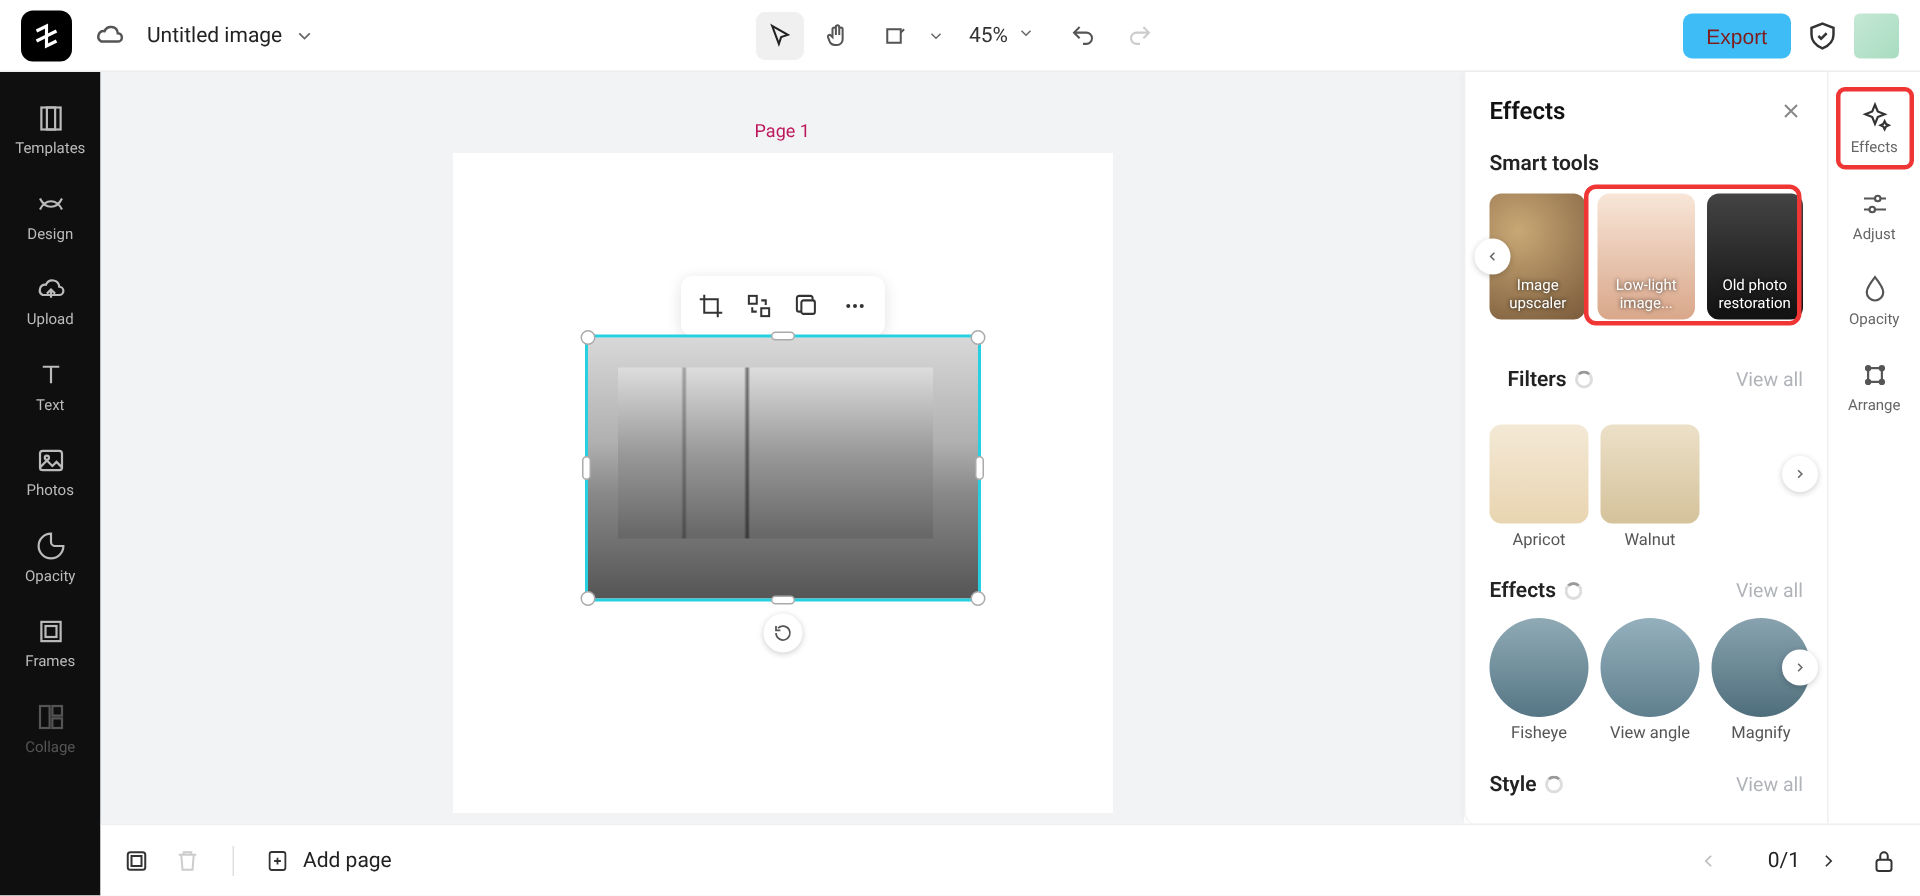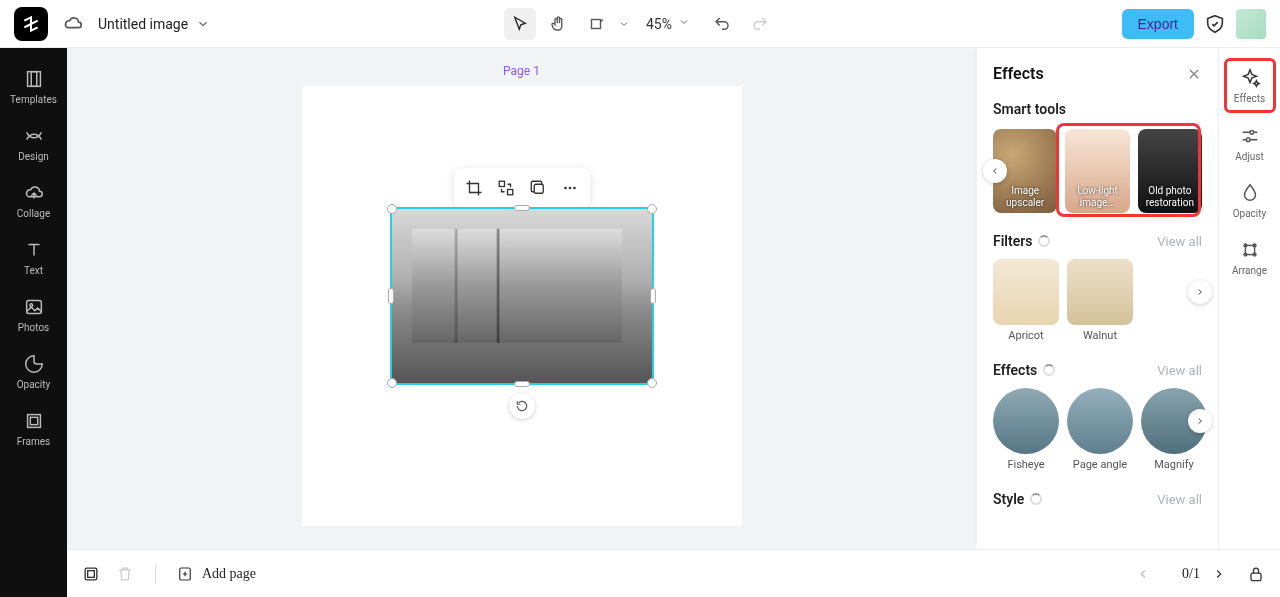--- a/index.html
+++ b/index.html
@@ -52,21 +52,21 @@
 .zoom-group { display: flex; align-items: flex-start; gap: 6px; margin-left: 10px; }
 .zoom-text { font-size: 14px; color: #333; }
 .topbar-right {
   margin-left: auto;
   display: flex;
   align-items: center;
   gap: 10px;
 }
 .export-btn {
   background: #3dbcf6;
-  color: #4c1d95;
+  color: #7f1d1d;
   border: none;
   padding: 7px 16px;
   border-radius: 6px;
   font-size: 14px;
   font-weight: 500;
   cursor: pointer;
 }
 .avatar {
   width: 30px; height: 30px;
   border-radius: 4px;
@@ -106,22 +106,22 @@
   right: 304px;
   top: 48px;
   bottom: 48px;
   background: #f2f3f5;
   display: flex;
   flex-direction: column;
   align-items: center;
 }
 .page-label {
   font-size: 12px;
-  color: #8b5cf6;
-  margin-top: 16px;
+  color: #be185d;
+  margin-top: 32px;
 }
 .canvas-page {
   width: 440px;
   height: 440px;
   background: #fff;
   margin-top: 8px;
   position: relative;
 }
 .floating-toolbar {
   position: absolute;
@@ -350,21 +350,20 @@
   position: absolute;
   left: 67px;
   right: 0;
   bottom: 0;
   height: 48px;
   background: #fff;
   border-top: 1px solid #eee;
   display: flex;
   align-items: center;
   padding: 0 14px;
-  font-family: Liberation Serif, serif;
 }
 .bb-left { display: flex; align-items: center; gap: 14px; }
 .bb-divider { width: 1px; height: 20px; background: #e0e0e0; margin: 0 6px; }
 .add-page-btn { display: flex; align-items: center; gap: 8px; font-size: 14px; color: #222; cursor: pointer; }
 .bb-right { margin-left: auto; display: flex; align-items: center; gap: 12px; }
 .page-counter { font-size: 14px; color: #222; margin-left: 20px; }
 
 svg { display: block; }
 </style>
 </head>
@@ -450,21 +449,21 @@
     <svg width="22" height="22" viewBox="0 0 24 24" fill="none" stroke="#bbb" stroke-width="1.6">
         <path d="M4 16c4-8 12-8 16 0M4 8c4 8 12 8 16 0"></path>
       </svg>
     <span>Design</span>
   </div>
   <div class="side-item">
     <svg width="22" height="22" viewBox="0 0 24 24" fill="none" stroke="#bbb" stroke-width="1.6">
         <path d="M18 16a3 3 0 0 0 0-6 5 5 0 0 0-9.6-1.5A4 4 0 0 0 6 16Z"></path>
         <path d="M12 12v6M9 15l3-3 3 3"></path>
       </svg>
-    <span>Collage</span>
+    <span>Upload</span>
   </div>
   <div class="side-item">
     <svg width="22" height="22" viewBox="0 0 24 24" fill="none" stroke="#bbb" stroke-width="1.6">
         <path d="M6 6h12M12 6v12"></path>
       </svg>
     <span>Text</span>
   </div>
   <div class="side-item">
     <svg width="22" height="22" viewBox="0 0 24 24" fill="none" stroke="#bbb" stroke-width="1.6">
         <rect x="4" y="5" width="16" height="14" rx="2"></rect>
@@ -478,20 +477,28 @@
         <path d="M12 3a9 9 0 1 0 9 9h-6a3 3 0 0 1-3-3z"></path>
       </svg>
     <span>Opacity</span>
   </div>
   <div class="side-item">
     <svg width="22" height="22" viewBox="0 0 24 24" fill="none" stroke="#bbb" stroke-width="1.6">
         <rect x="5" y="5" width="14" height="14"></rect>
         <rect x="8" y="8" width="8" height="8"></rect>
       </svg>
     <span>Frames</span>
+  </div>
+  <div class="side-item muted">
+    <svg width="22" height="22" viewBox="0 0 24 24" fill="none" stroke="#555" stroke-width="1.6">
+        <rect x="4" y="4" width="7" height="16"></rect>
+        <rect x="13" y="4" width="7" height="7"></rect>
+        <rect x="13" y="13" width="7" height="7"></rect>
+      </svg>
+    <span>Collage</span>
   </div>
 </div>
 
 <div class="canvas-area">
   <div class="page-label">Page 1</div>
   <div class="canvas-page">
     <div class="floating-toolbar">
       <div class="ftb-btn">
         <svg width="18" height="18" viewBox="0 0 24 24" fill="none" stroke="#333" stroke-width="1.8">
             <path d="M6 2v16h16M2 6h16v16"></path>
@@ -562,21 +569,21 @@
         <div class="thumb-label">Low-light image...</div>
       </div>
       <div class="thumb old">
         <div class="thumb-label">Old photo restoration</div>
       </div>
     </div>
     <div class="highlight-box"></div>
   </div>
 
   <div class="section-header">
-    <span class="panel-section-title" style="margin:0">
+    <span class="panel-section-title" style="margin:12px">
       <span>Filters</span>
       <span class="spinner"></span>
     </span>
     <span class="view-all">View all</span>
   </div>
   <div class="filter-row">
     <div class="filter-thumb">
       <div class="filter-img fi-apricot"></div>
       <span class="filter-name">Apricot</span>
     </div>
@@ -598,21 +605,21 @@
     </span>
     <span class="view-all">View all</span>
   </div>
   <div class="effect-row">
     <div class="filter-thumb">
       <div class="filter-img round fi-fisheye"></div>
       <span class="filter-name">Fisheye</span>
     </div>
     <div class="filter-thumb">
       <div class="filter-img round fi-wide"></div>
-      <span class="filter-name">Page angle</span>
+      <span class="filter-name">View angle</span>
     </div>
     <div class="filter-thumb">
       <div class="filter-img round fi-magnify"></div>
       <span class="filter-name">Magnify</span>
     </div>
     <div class="carousel-arrow ca-right" style="top:33px">
       <svg width="10" height="10" viewBox="0 0 24 24" fill="none" stroke="#666" stroke-width="2.5">
           <path d="M9 6l6 6-6 6"></path>
         </svg>
     </div>

